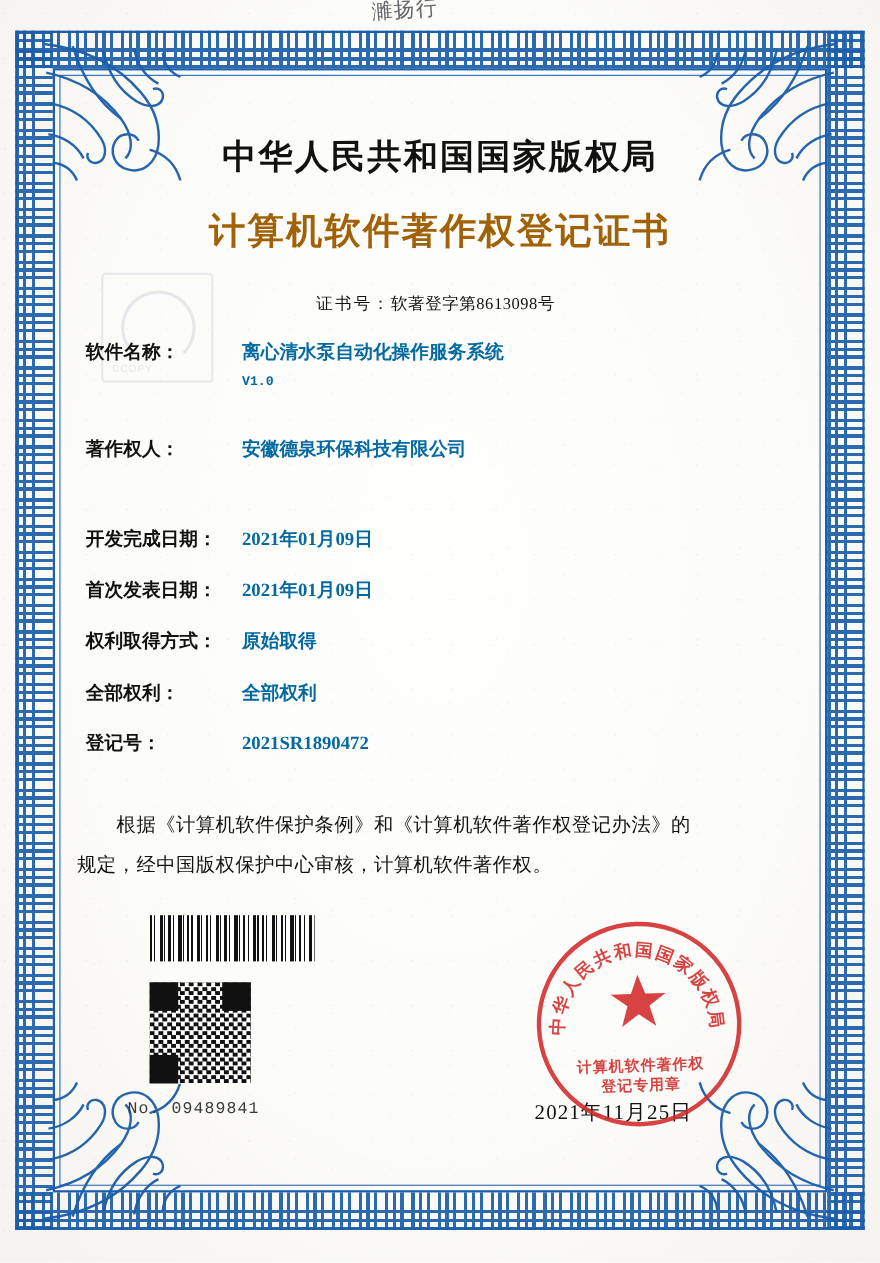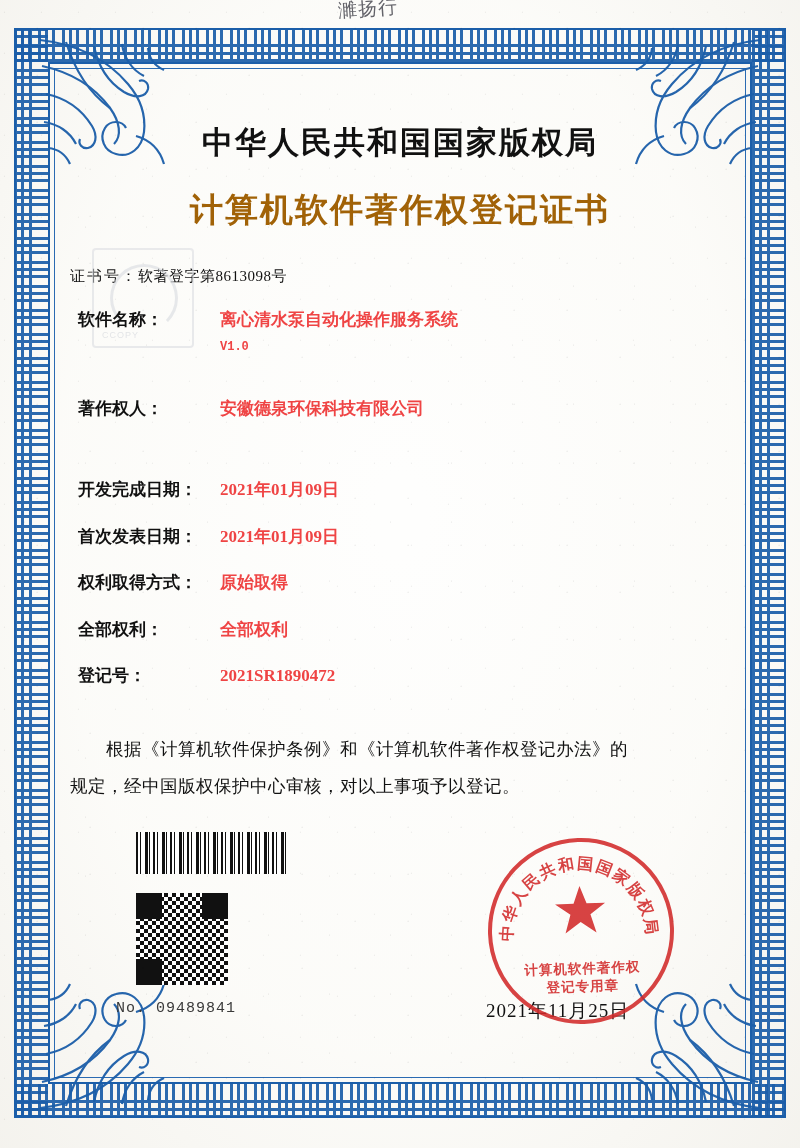--- a/index.html
+++ b/index.html
@@ -149,21 +149,21 @@
   .title-sub {
     text-align: center;
     font-family: "Liberation Serif", serif;
     font-weight: bold;
     font-size: 33px;
     letter-spacing: 2px;
     color: #a16207;
     margin-top: 24px;
   }
   .cert-no {
-    text-align: left;
+    text-align: center;
     font-family: "Liberation Serif", serif;
     font-size: 15px;
     color: #111;
     margin-top: 34px;
     padding-right: 8px;
     letter-spacing: .5px;
   }
   .cert-no .lbl { letter-spacing: 2px; }
 
   
@@ -214,21 +214,21 @@
     box-sizing: border-box;
   }
   .field .label.spread {
     display: flex;
     justify-content: space-between;
     padding-right: 14px;
   }
   .field .value {
     font-size: 17px;
     font-weight: bold;
-    color: #ef4444;
+    color: #0369a1;
     line-height: 1.45;
   }
   .field .value .ver {
     font-family: "Liberation Mono", monospace;
     font-weight: bold;
     font-size: 12px;
     letter-spacing: 0;
   }
   .gap-lg { margin-top: 40px; }
   .gap-xl { margin-top: 56px; }
@@ -473,21 +473,21 @@
       <div class="value">全部权利</div>
     </div>
 
     <div class="field">
       <div class="label spread">登记号：</div>
       <div class="value">2021SR1890472</div>
     </div>
 
     <div class="statement">
       <span>根据《计算机软件保护条例》和《计算机软件著作权登记办法》的</span>
-      <span class="l2">规定，经中国版权保护中心审核，对以上事项予以登记。</span>
+      <span class="l2">规定，经中国版权保护中心审核，计算机软件著作权。</span>
     </div>
 
   </div>
 
   <div class="barcode"></div>
   <div class="qr"></div>
   <div class="qr-num">No. 09489841</div>
   <div class="issue-date">2021年11月25日</div>
 
   <div class="seal">

